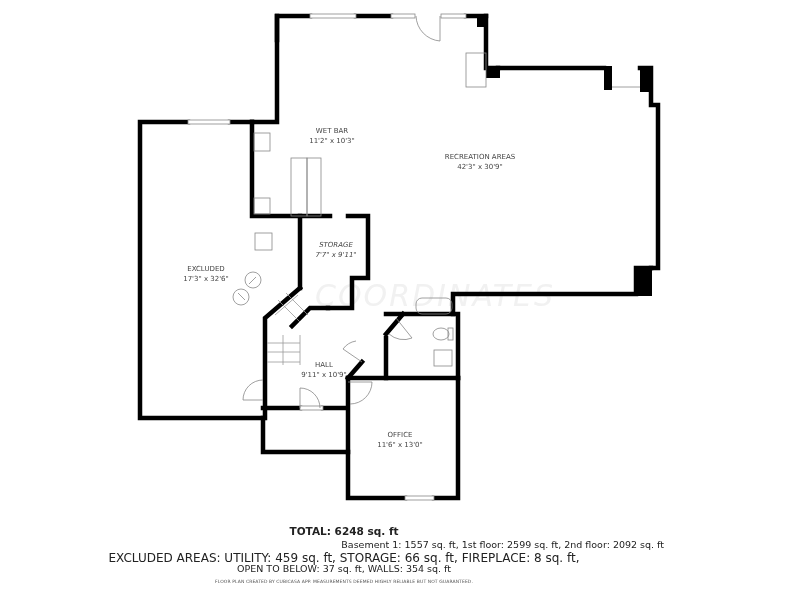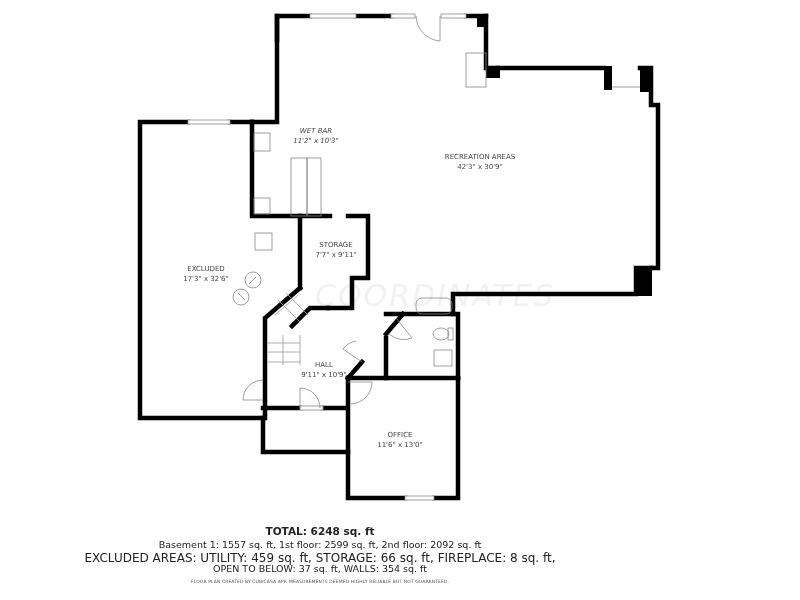--- a/index.html
+++ b/index.html
@@ -1,22 +1,22 @@
 <!DOCTYPE html>
 <html><head>
 <meta charset="utf-8">
 <style>
   html, body { margin: 0; padding: 0; background: #ffffff; }
   body { width: 800px; height: 600px; position: relative; overflow: hidden; font-family: "Liberation Sans", sans-serif; }
   #plan { position: absolute; left: 0; top: 0; width: 800px; height: 600px; }
   .room-label { position: absolute; text-align: center; color: #444; font-size: 7px; line-height: 10px; transform: translateX(-50%); white-space: nowrap; font-family: "DejaVu Sans", sans-serif; }
   .room-label span { display: block; }
-  .footer { position: absolute; left: 0; width: 640px; text-align: center; color: #222; font-family: "DejaVu Sans", sans-serif; }
+  .footer { position: absolute; left: 0; width: 640px; text-align: center; color: #222; font-family: "DejaVu Sans", sans-serif; padding-left: 24px; }
   .total { top: 525px; font-size: 10.5px; font-weight: bold; }
-  .line1 { top: 539px; font-size: 9.5px; }
+  .line1 { top: 539px; font-size: 9.5px; text-align: right; }
   .line2 { top: 551px; font-size: 12px; }
   .line3 { top: 563px; font-size: 9.5px; }
   .disclaimer { top: 579px; font-size: 4.5px; color: #555; letter-spacing: 0.1px; }
   .watermark { position: absolute; left: 315px; top: 278px; font-size: 30px; color: #f1f1f1; letter-spacing: 2px; font-style: italic; font-family: "DejaVu Sans", sans-serif; }
 </style>
 </head>
 <body>
 
 <div class="watermark">COORDINATES</div>
 
@@ -114,29 +114,29 @@
 
     <rect x="416" y="298" width="36" height="16" rx="6"></rect>
 
     <ellipse cx="441" cy="334" rx="8" ry="6"></ellipse>
     <rect x="448" y="328" width="5" height="12"></rect>
 
     <rect x="434" y="350" width="18" height="16"></rect>
   </g>
 </svg>
 
-<div class="room-label" style="left:316px; top:126px;font-style:italic;">
+<div class="room-label" style="left:332px; top:126px;">
   <span>WET BAR</span>
   <span>11'2" x 10'3"</span>
 </div>
 <div class="room-label" style="left:480px; top:152px;">
   <span>RECREATION AREAS</span>
   <span>42'3" x 30'9"</span>
 </div>
-<div class="room-label" style="left:336px; top:240px;">
+<div class="room-label" style="left:336px; top:240px;font-style:italic;">
   <span>STORAGE</span>
   <span>7'7" x 9'11"</span>
 </div>
 <div class="room-label" style="left:206px; top:264px;">
   <span>EXCLUDED</span>
   <span>17'3" x 32'6"</span>
 </div>
 <div class="room-label" style="left:324px; top:360px;">
   <span>HALL</span>
   <span>9'11" x 10'9"</span>

